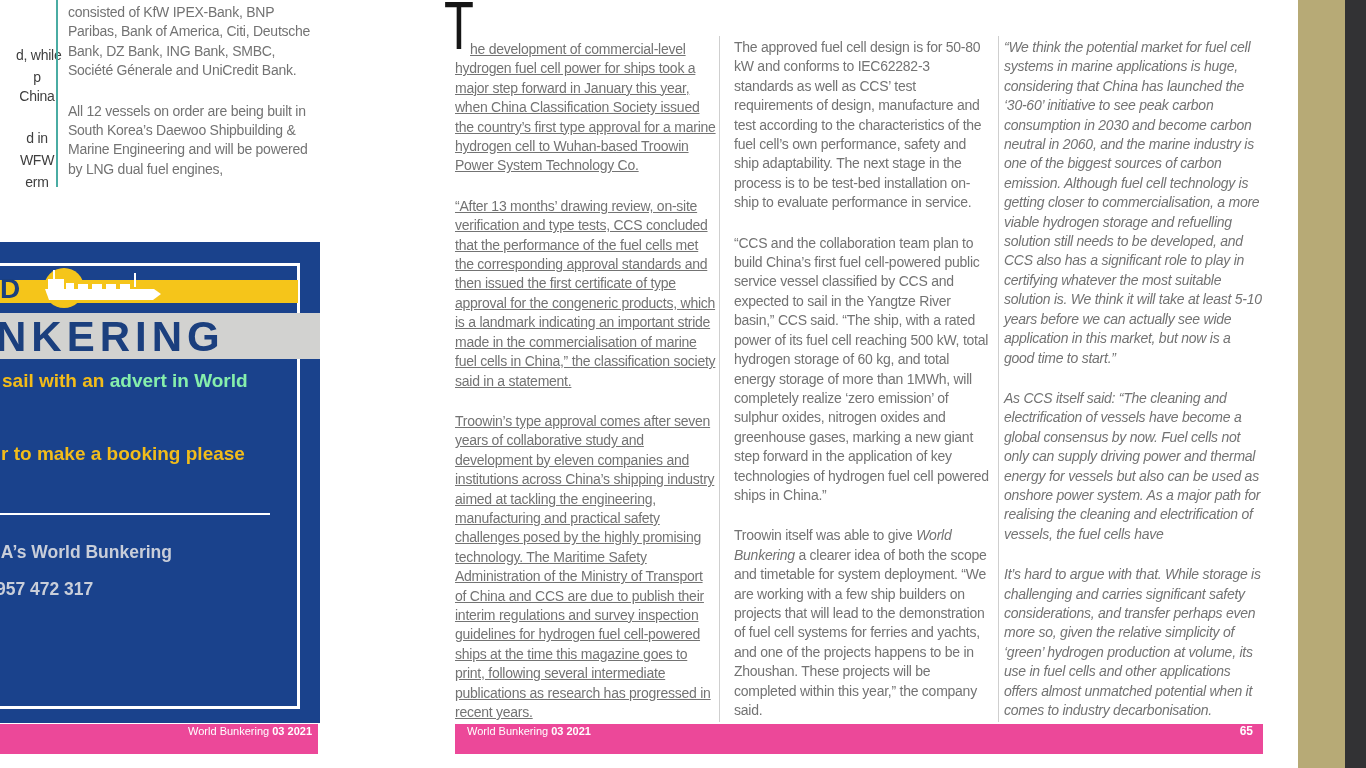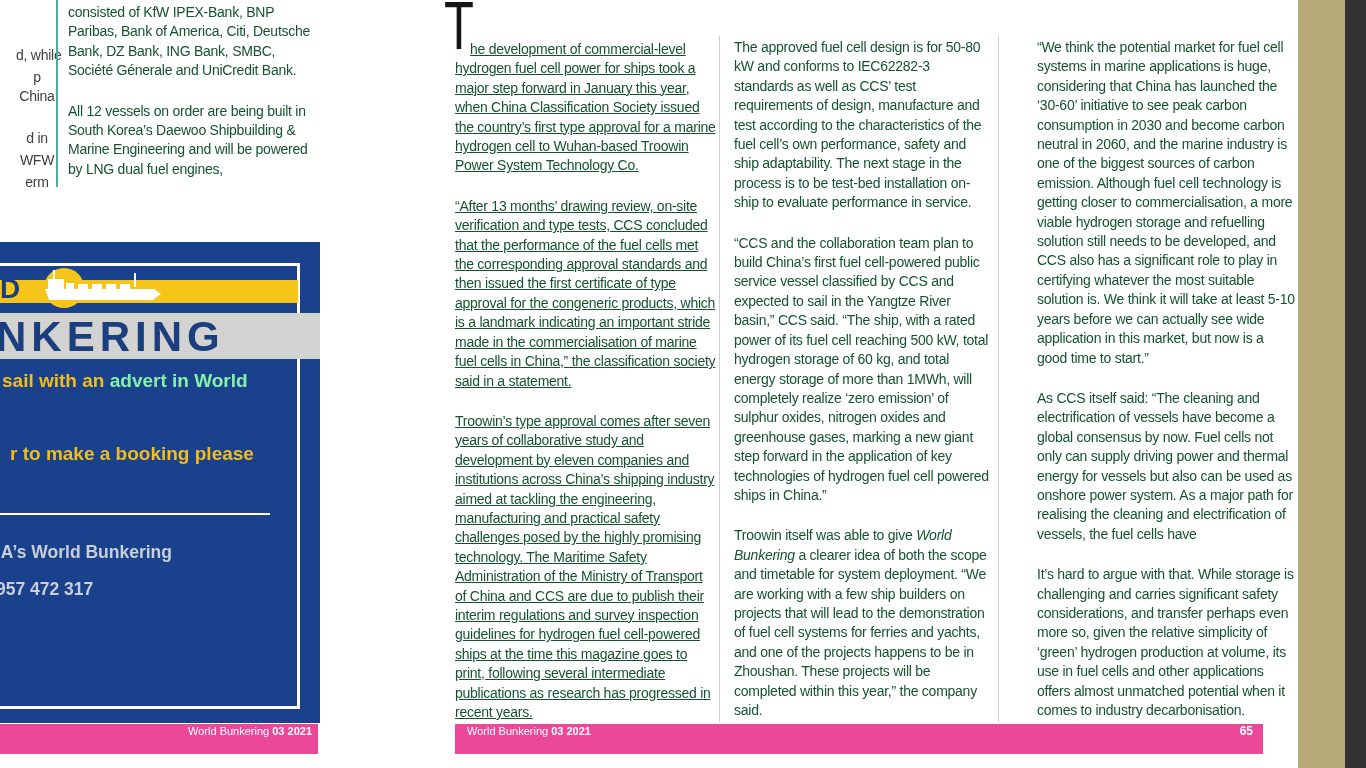--- a/index.html
+++ b/index.html
@@ -1,19 +1,19 @@
 <!DOCTYPE html>
 <html><head>
 <meta charset="utf-8">
 <style>
   html,body{margin:0;padding:0;background:#ffffff;}
   #screen{position:relative;width:1366px;height:768px;overflow:hidden;background:#ffffff;
           font-family:"Liberation Sans",sans-serif;}
   .abs{position:absolute;}
-  .body-text{font-size:14px;line-height:19.4px;letter-spacing:-0.25px;color:#14532d;}
+  .body-text{font-size:14px;line-height:19.4px;letter-spacing:-0.25px;color:#737373;}
   .body-text p{margin:0 0 21px 0;}
   .frag{position:absolute;left:16px;width:42px;text-align:center;font-size:14px;color:#3e3e3e;
         letter-spacing:-0.25px;white-space:nowrap;overflow:visible;}
   .teal-line{position:absolute;left:56px;top:0;width:2px;height:187px;background:#4aaca3;}
   .col-divider{position:absolute;top:36px;width:1px;height:686px;background:#cfcfcf;}
   .dropcap{position:absolute;left:444px;top:-9px;font-size:68px;font-weight:400;color:#151515;
            transform:scaleX(0.72);transform-origin:left top;line-height:1;}
   .indent-first{text-indent:15px;}
   
   .advert{position:absolute;left:-28px;top:242px;width:348px;height:481px;background:#1a428c;}
@@ -73,21 +73,21 @@
         <rect x="34" y="15" width="10" height="5"></rect>
         <rect x="48" y="15" width="10" height="5"></rect>
         <rect x="62" y="15" width="10" height="5"></rect>
         <rect x="76" y="15" width="10" height="5"></rect>
         <path d="M1 20 L110 20 L117 25 L109 31 L5 31 Z"></path>
       </g>
     </svg>
     <div class="band-gray"></div>
     <div class="logo-bunkering">NKERING</div>
     <div class="adv-line" style="left:30px;top:128px;"><span>sail with an </span><span class="wh">advert in World</span></div>
-    <div class="adv-line" style="left:38px;top:201px;">r to make a booking please</div>
+    <div class="adv-line" style="left:29px;top:201px;">r to make a booking please</div>
     <div class="adv-rule"></div>
     <div class="adv-contact" style="left:24px;top:300px;">IA’s World Bunkering</div>
     <div class="adv-contact" style="left:24px;top:337px;">957 472 317</div>
   </div>
 
   <div class="footer-bar" style="left:0;width:318px;text-align:right;padding-right:6px;box-sizing:border-box;">
     <span>World Bunkering </span><b>03 2021</b>
   </div>
 
   <div class="dropcap">T</div>
@@ -101,21 +101,21 @@
   <div class="col-divider" style="left:719px;"></div>
 
   <div class="abs body-text" style="left:734px;top:38px;width:258px;">
     <p>The approved fuel cell design is for 50-80 kW and conforms to IEC62282-3 standards as well as CCS’ test requirements of design, manufacture and test according to the characteristics of the fuel cell’s own performance, safety and ship adaptability. The next stage in the process is to be test-bed installation on-ship to evaluate performance in service.</p>
     <p>“CCS and the collaboration team plan to build China’s first fuel cell-powered public service vessel classified by CCS and expected to sail in the Yangtze River basin,” CCS said. “The ship, with a rated power of its fuel cell reaching 500 kW, total hydrogen storage of 60 kg, and total energy storage of more than 1MWh, will completely realize ‘zero emission’ of sulphur oxides, nitrogen oxides and greenhouse gases, marking a new giant step forward in the application of key technologies of hydrogen fuel cell powered ships in China.”</p>
     <p><span>Troowin itself was able to give </span><i>World Bunkering</i><span> a clearer idea of both the scope and timetable for system deployment. “We are working with a few ship builders on projects that will lead to the demonstration of fuel cell systems for ferries and yachts, and one of the projects happens to be in Zhoushan. These projects will be completed within this year,” the company said.</span></p>
   </div>
 
   <div class="col-divider" style="left:998px;"></div>
 
-  <div class="abs body-text" style="left:1037px;top:38px;width:258px;">
+  <div class="abs body-text" style="left:1004px;top:38px;width:258px;font-style:italic;">
     <p>“We think the potential market for fuel cell systems in marine applications is huge, considering that China has launched the ‘30-60’ initiative to see peak carbon consumption in 2030 and become carbon neutral in 2060, and the marine industry is one of the biggest sources of carbon emission. Although fuel cell technology is getting closer to commercialisation, a more viable hydrogen storage and refuelling solution still needs to be developed, and CCS also has a significant role to play in certifying whatever the most suitable solution is. We think it will take at least 5-10 years before we can actually see wide application in this market, but now is a good time to start.”</p>
     <p>As CCS itself said: “The cleaning and electrification of vessels have become a global consensus by now. Fuel cells not only can supply driving power and thermal energy for vessels but also can be used as onshore power system. As a major path for realising the cleaning and electrification of vessels, the fuel cells have</p>
     <p>It’s hard to argue with that. While storage is challenging and carries significant safety considerations, and transfer perhaps even more so, given the relative simplicity of ‘green’ hydrogen production at volume, its use in fuel cells and other applications offers almost unmatched potential when it comes to industry decarbonisation.</p>
   </div>
 
   <div class="footer-bar" style="left:455px;width:808px;padding-left:12px;box-sizing:border-box;">
     <span>World Bunkering </span><b>03 2021</b>
     <span class="pgnum">65</span>
   </div>
 

